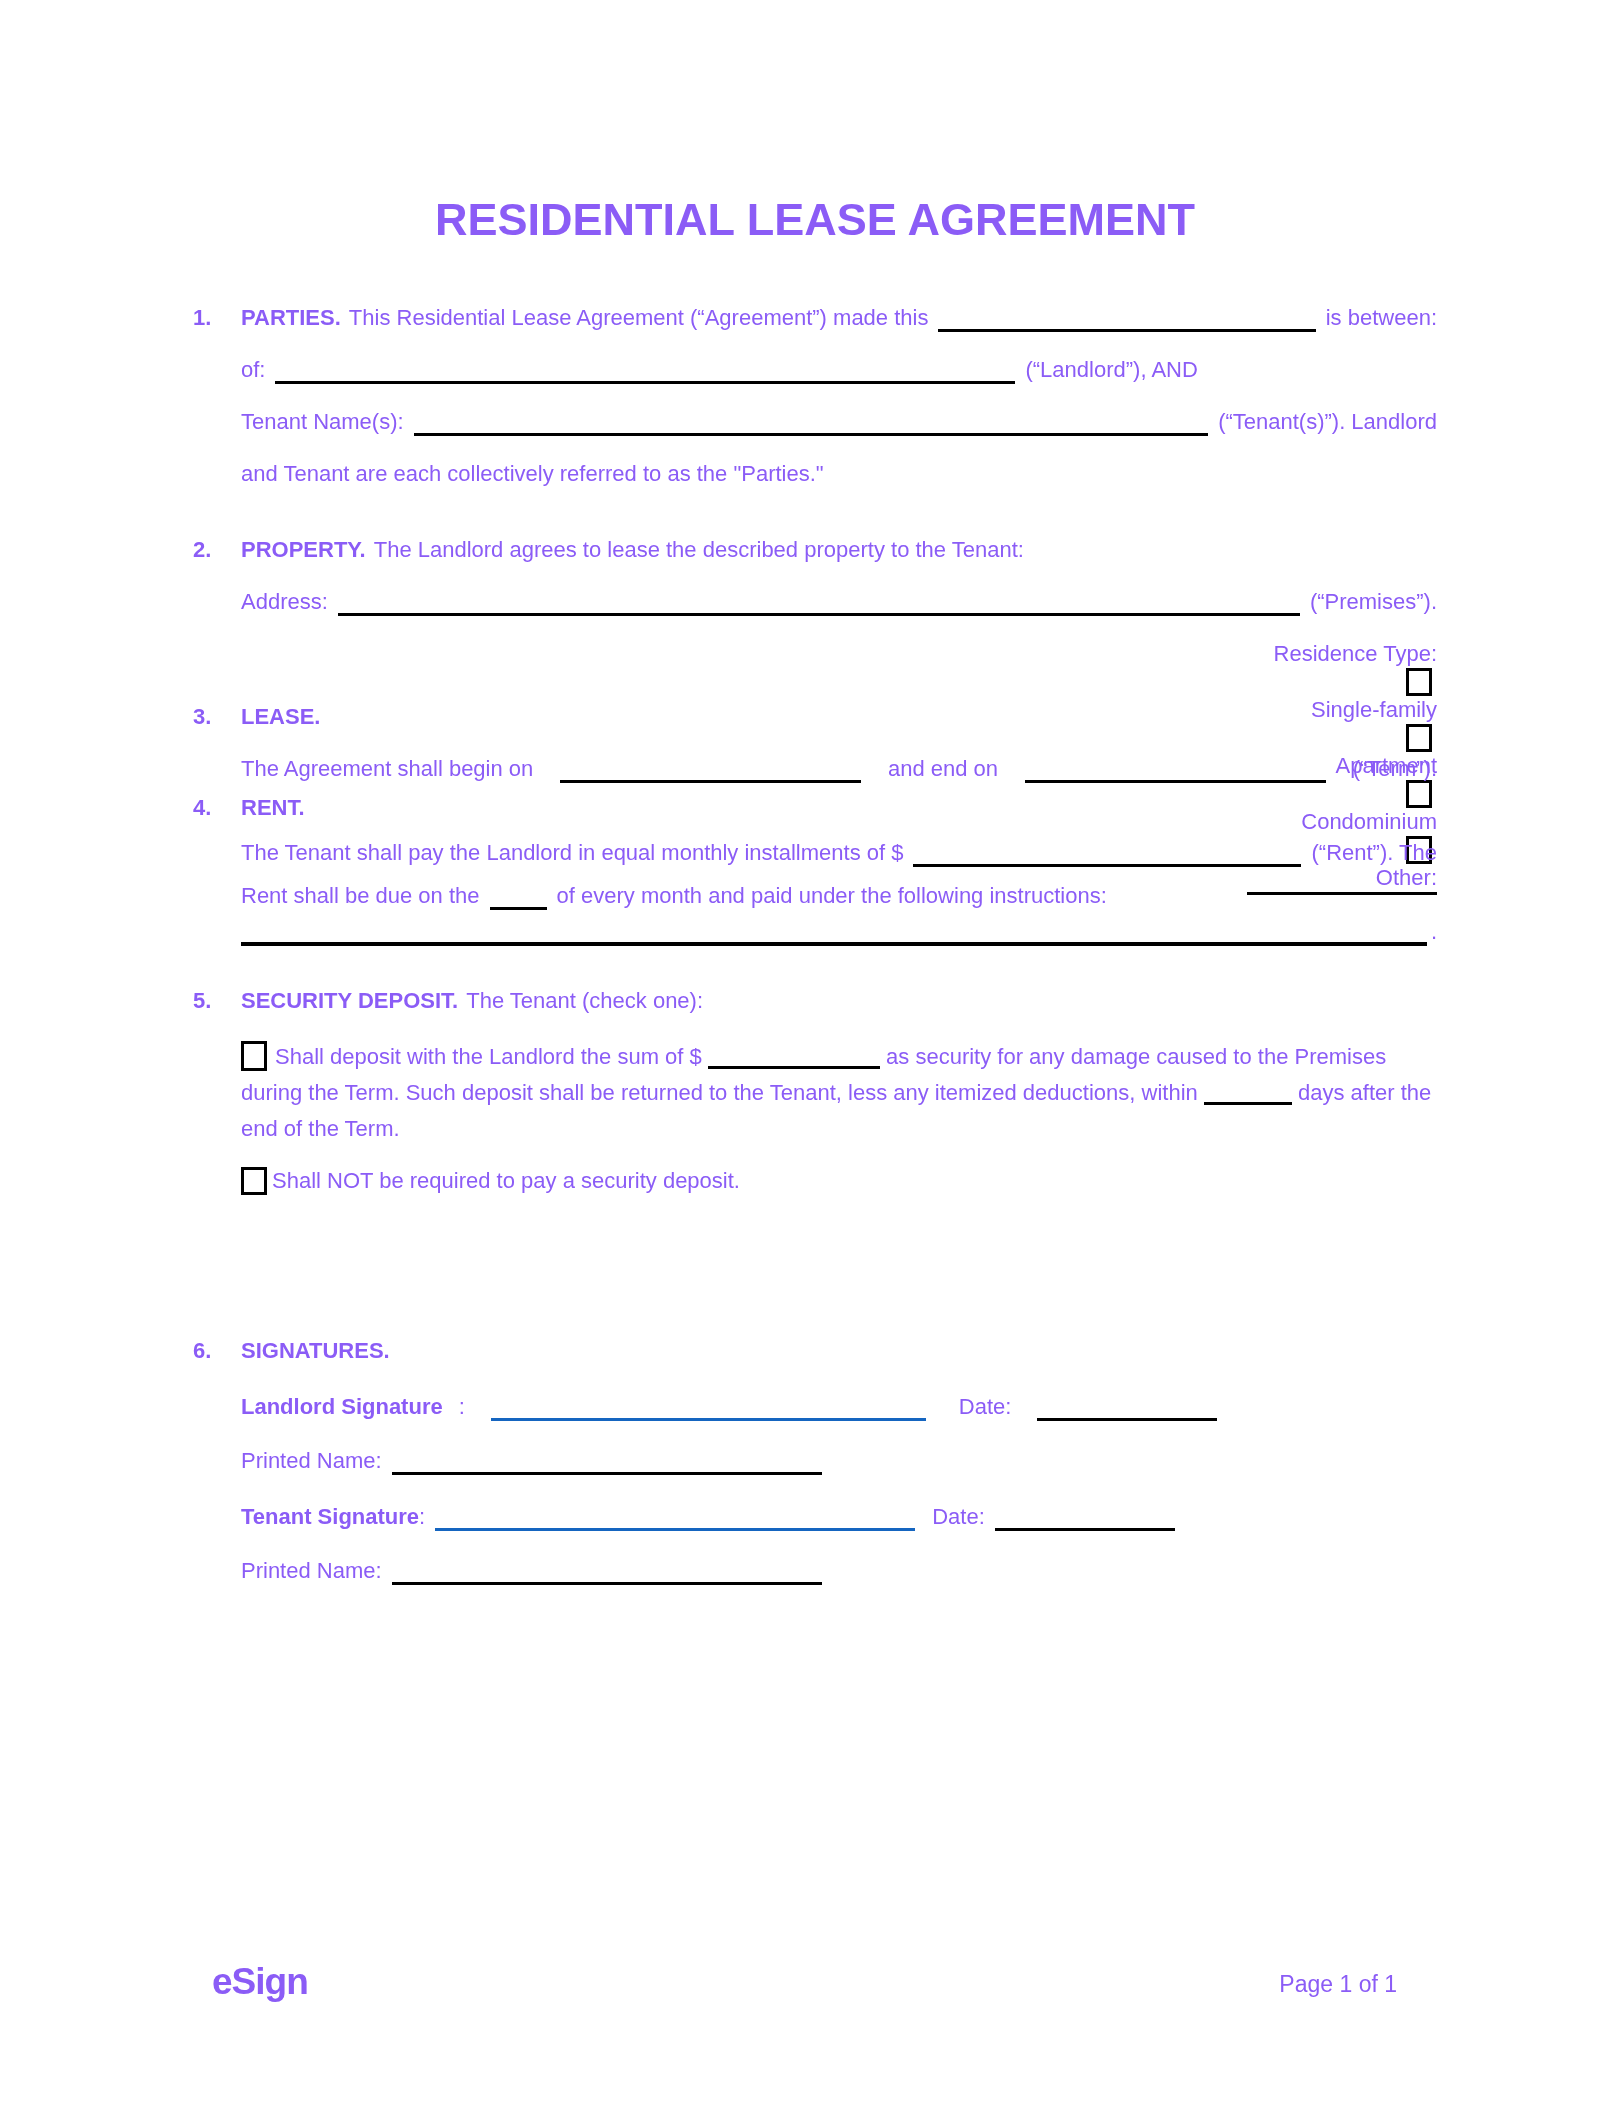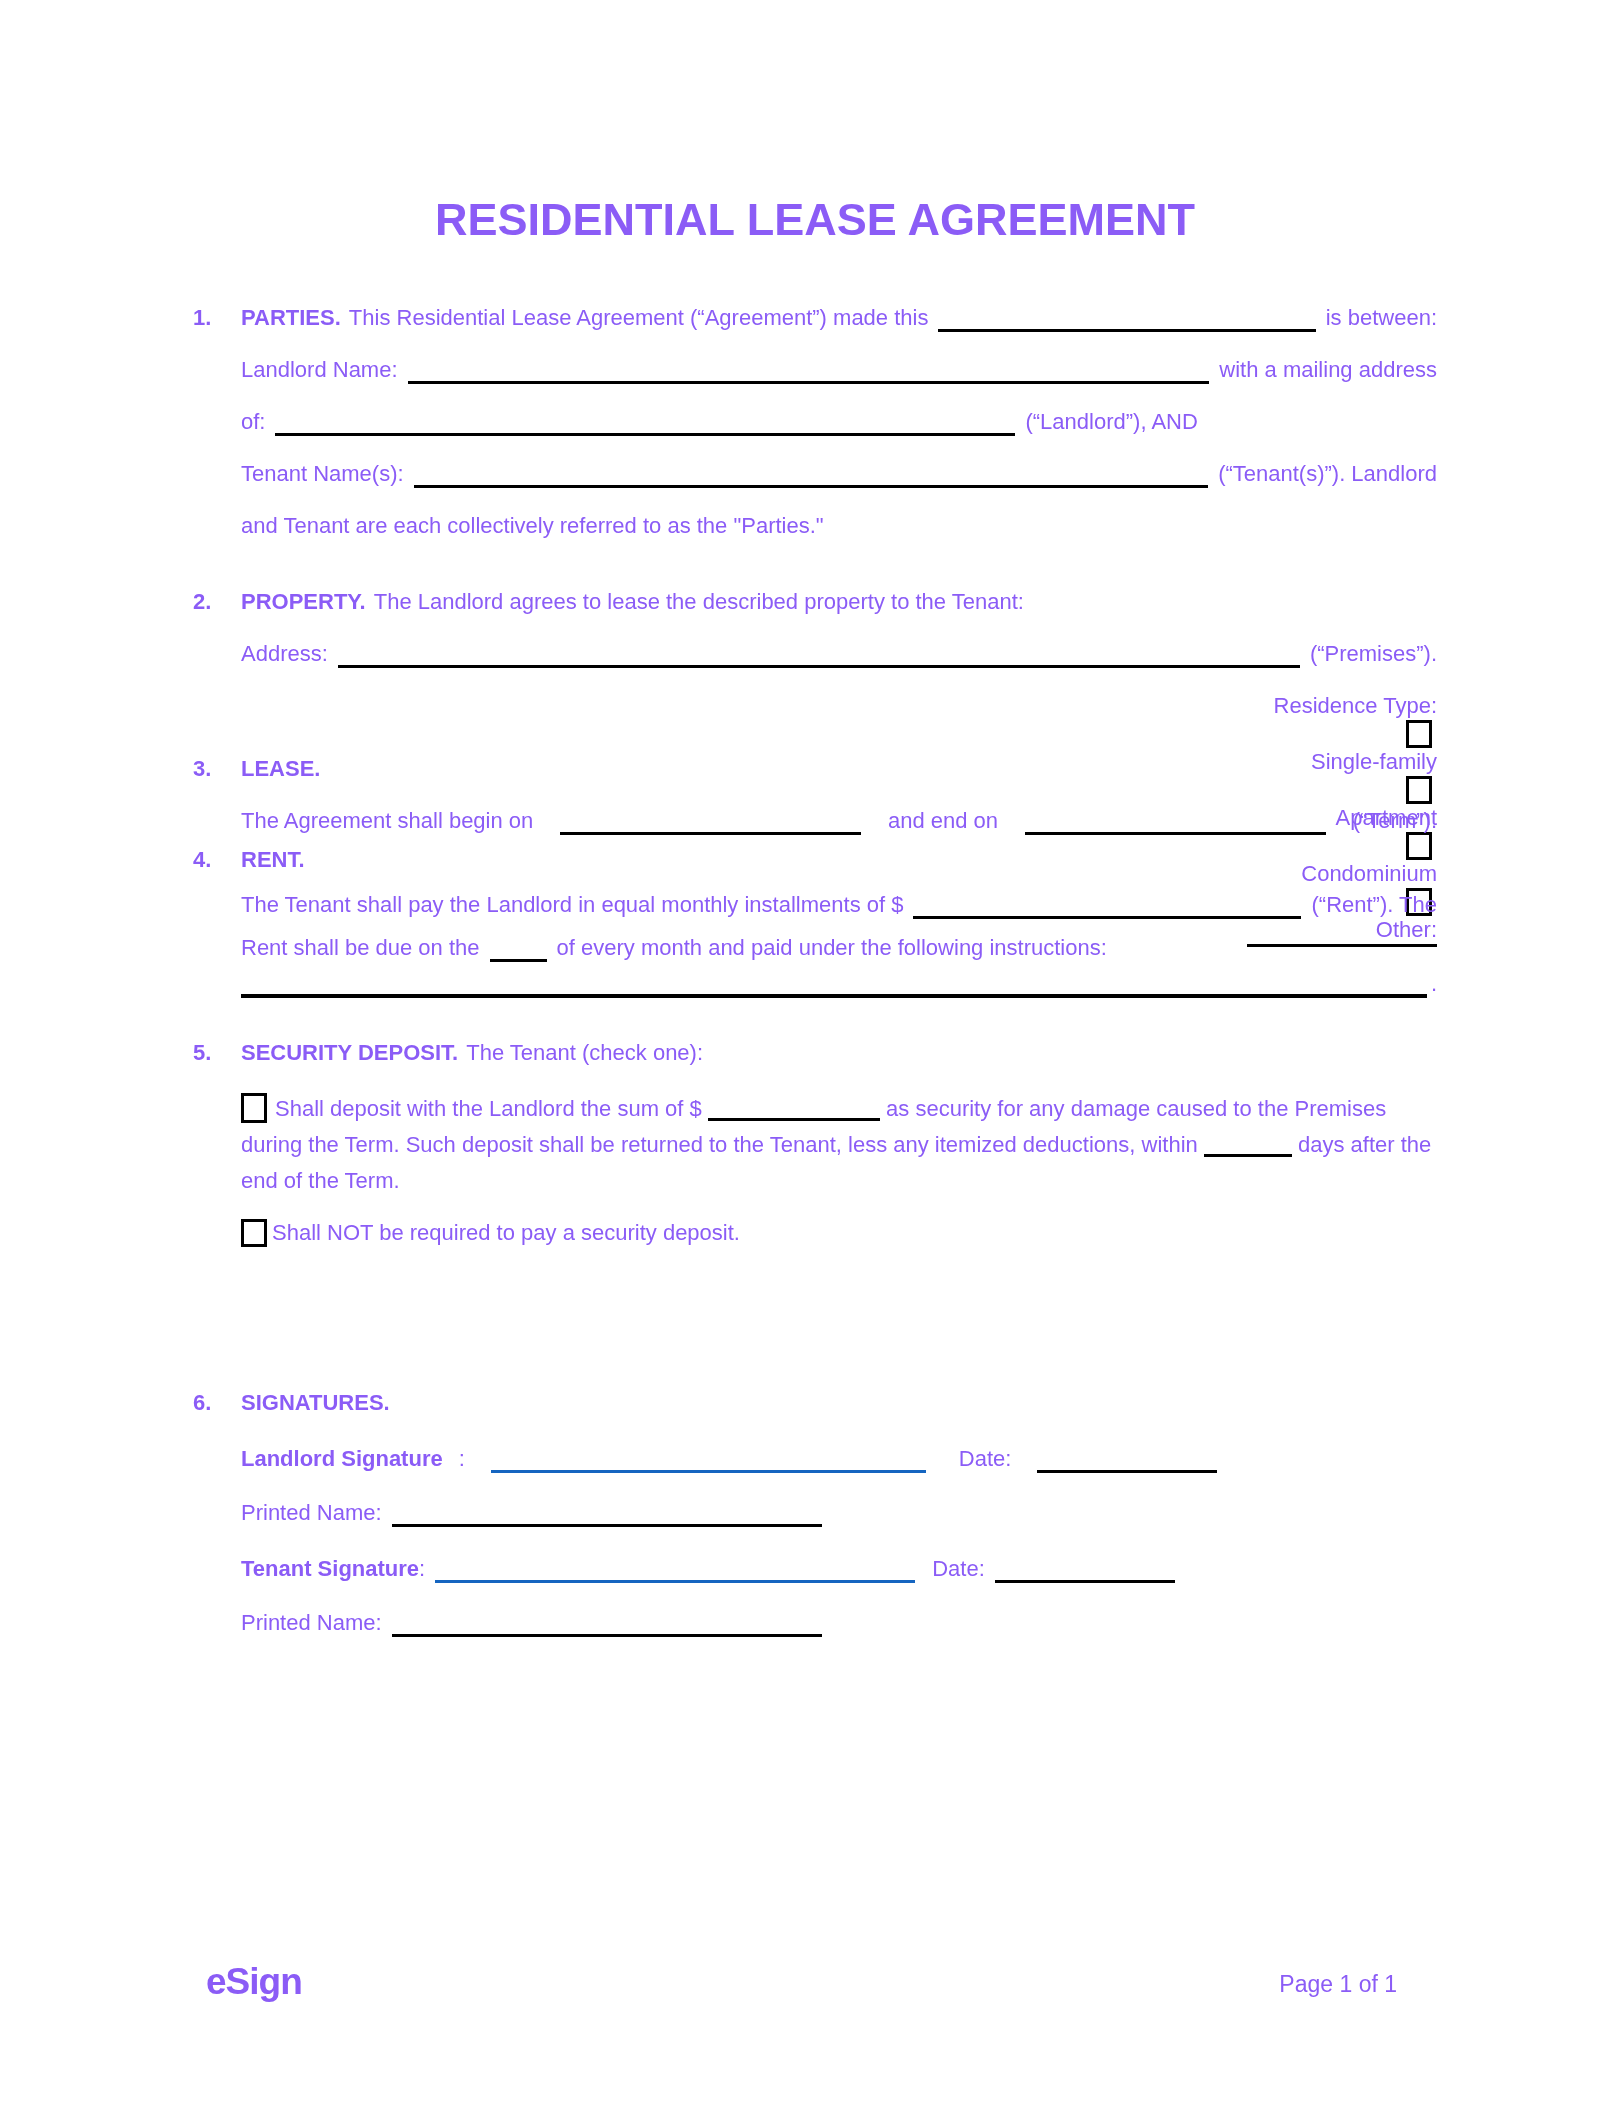--- a/index.html
+++ b/index.html
@@ -63,21 +63,21 @@
   .mb15 { margin-bottom:15px;align-items:flex-end; }
   .mb0 { margin-bottom:0; }
   .instr { margin-top:4px; height:32px; }
   .row32 { height:32px; margin-top:10px;gap:16px; }
   .row32b { height:32px; margin-top:8px; }
   .printed { height:30px; margin-top:14px; }
   .printed2 { height:30px; margin-top:7px; }
   .resrow { height:30px; }
   .cbline { height:32px; margin-top:0; margin-bottom:0; }
   .footer-logo {
-    position:absolute; left:206px; top:1962px;
+    position:absolute; left:212px; top:1962px;
     font-size:37px; font-weight:bold; letter-spacing:-1px; line-height:40px;
   }
   .footer-page {
     position:absolute; right:227px; top:1970px;
     font-size:23px; line-height:28px;
   }
 </style>
 </head>
 <body>
 
@@ -86,25 +86,20 @@
   <h1 class="title">RESIDENTIAL LEASE AGREEMENT</h1>
 
   <div class="sec s1">
     <div class="num">1.</div>
     <div class="body">
       <div class="line">
         <span class="b">PARTIES.</span>
         <span>This Residential Lease Agreement (“Agreement”) made this</span>
         <span class="blank grow"></span>
         <span>is between:</span>
-      </div>
-      <div class="line">
-        <span>Landlord Name:</span>
-        <span class="blank grow"></span>
-        <span>with a mailing address</span>
       </div>
       <div class="line">
         <span>of:</span>
         <span class="blank w740"></span>
         <span>(“Landlord”), AND</span>
       </div>
       <div class="line">
         <span>Tenant Name(s):</span>
         <span class="blank grow"></span>
         <span>(“Tenant(s)”). Landlord</span>

